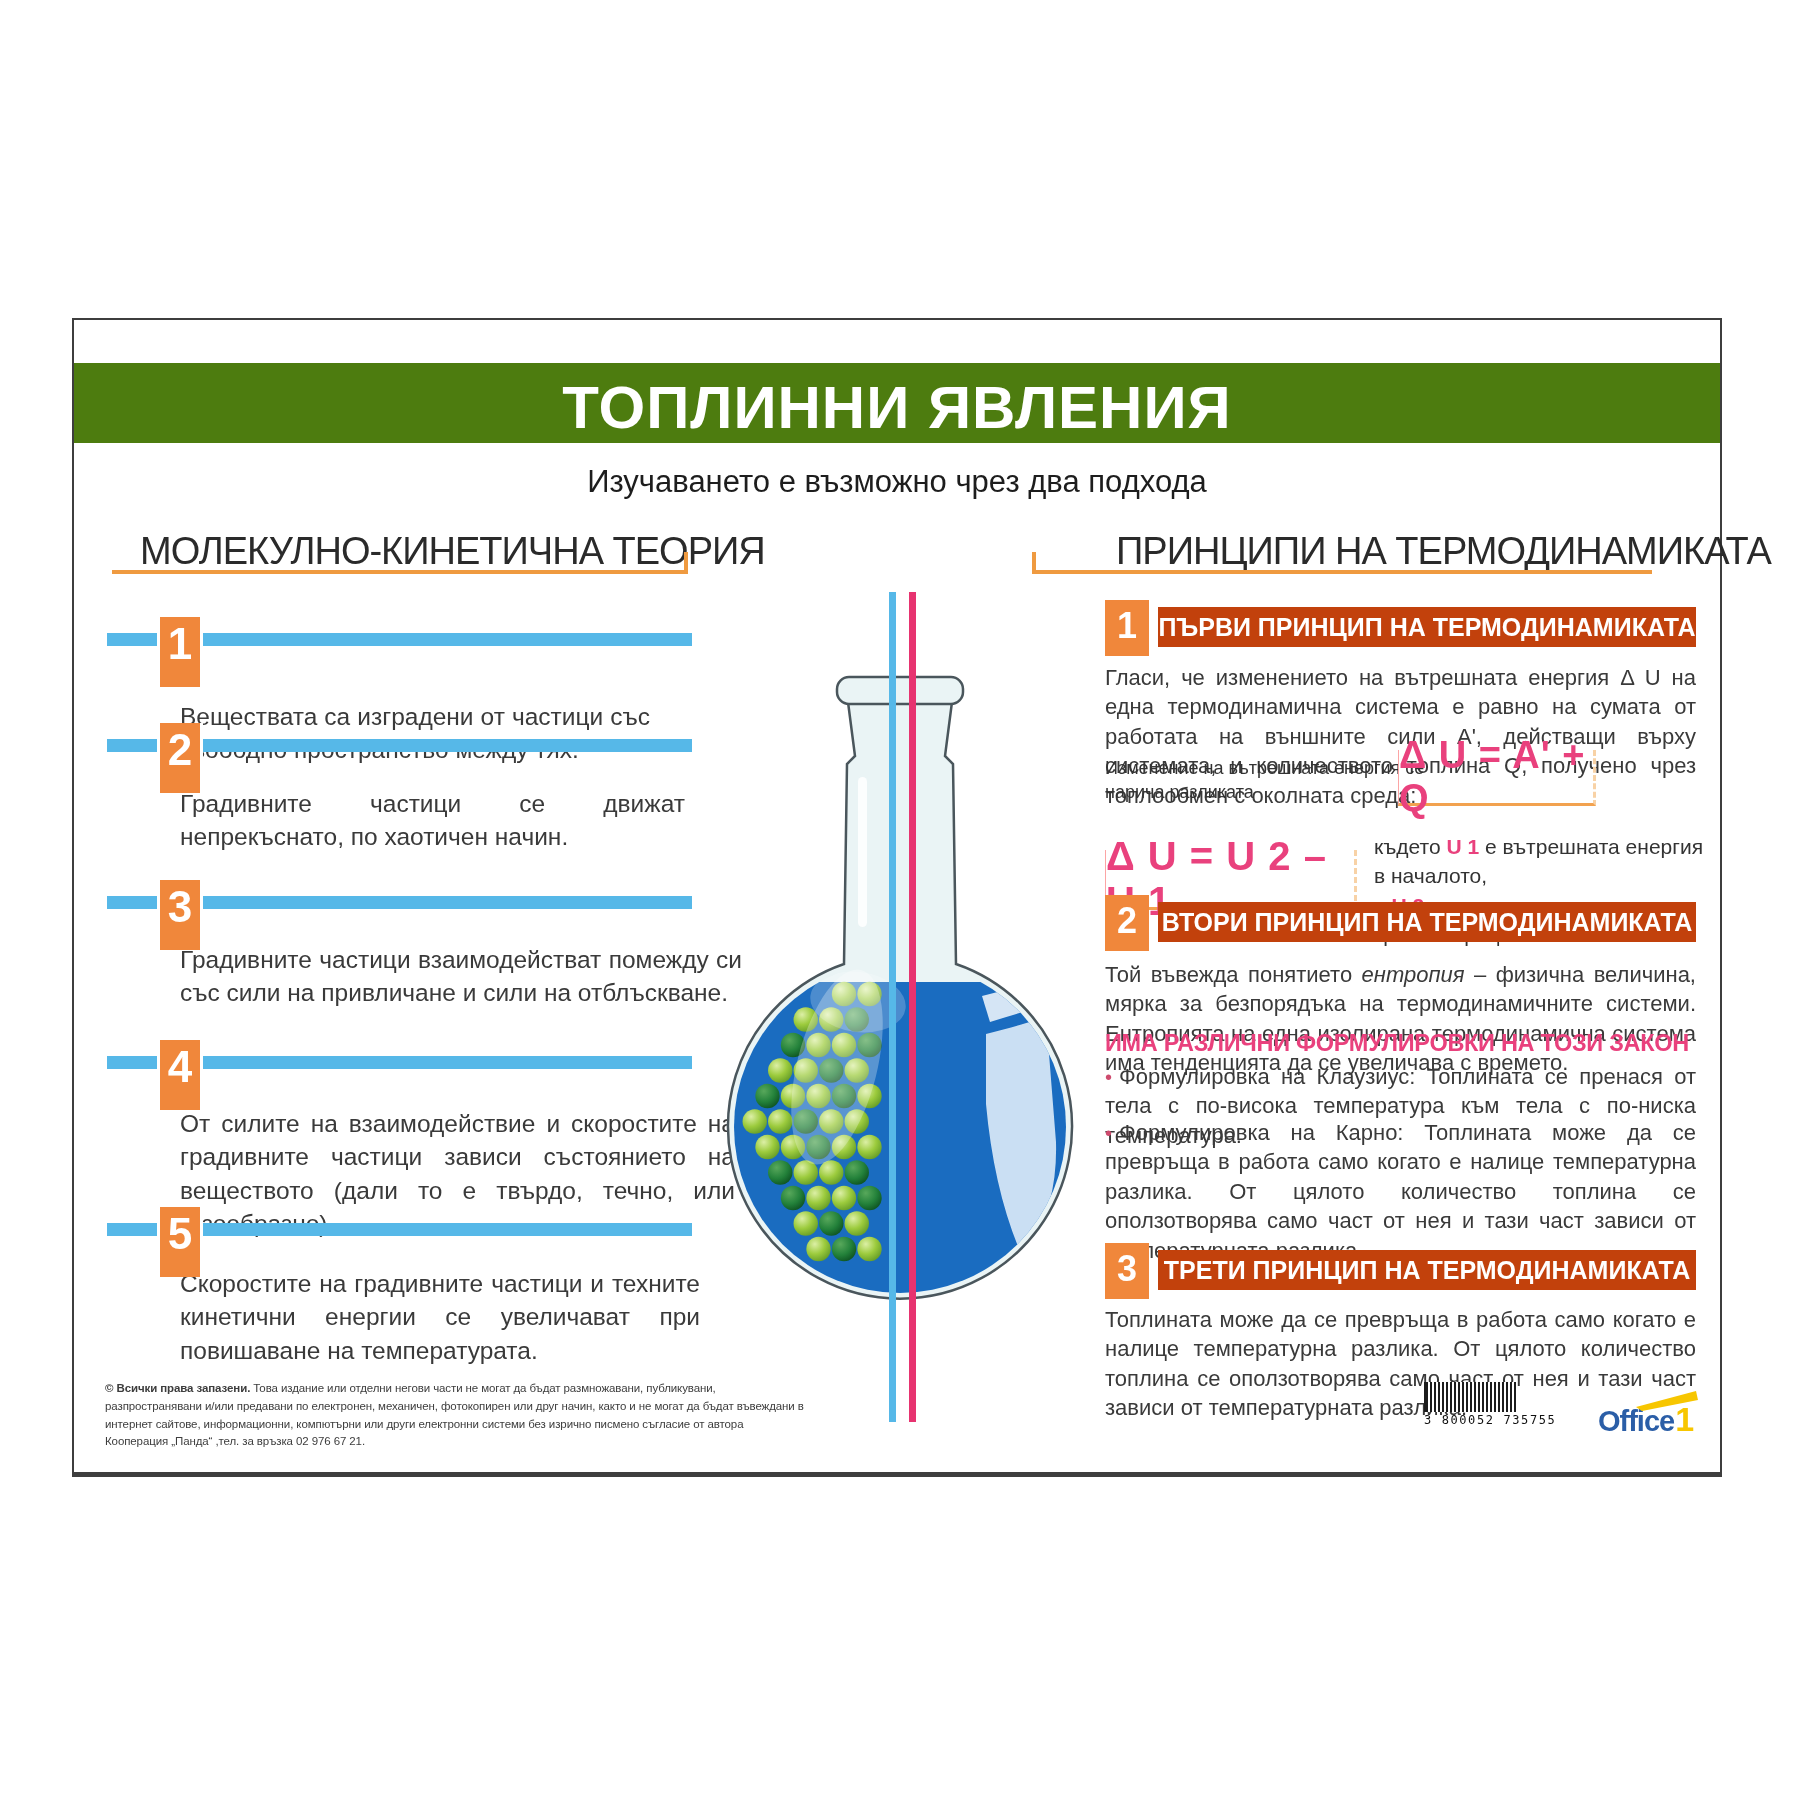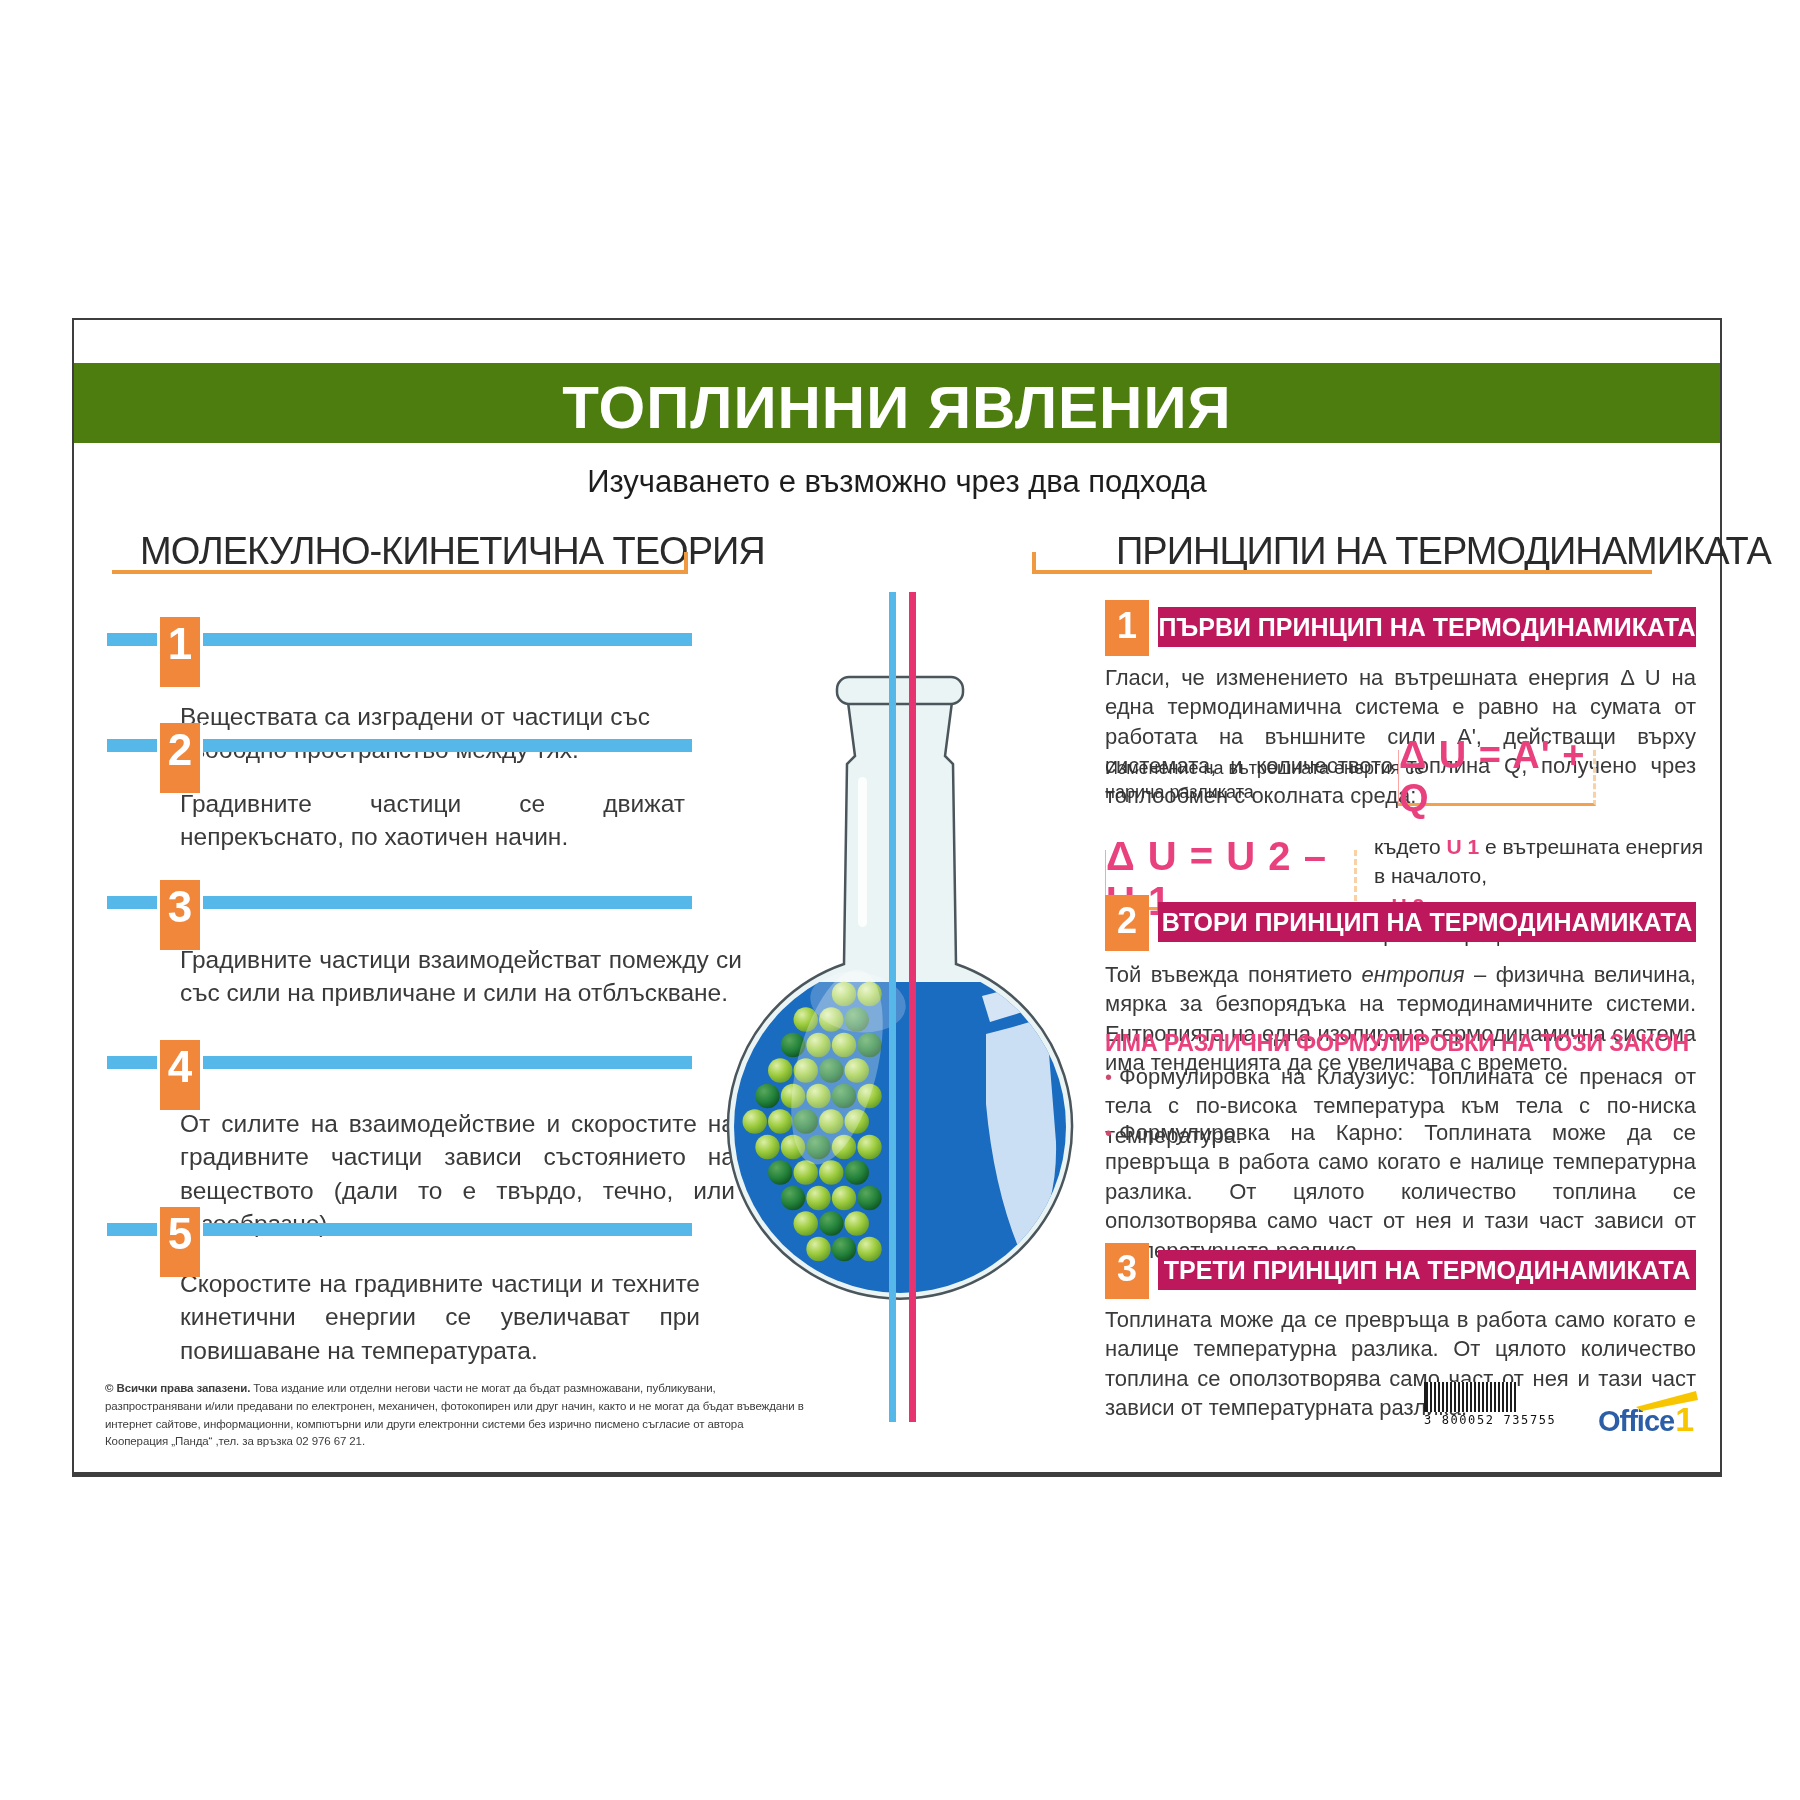--- a/index.html
+++ b/index.html
@@ -23,21 +23,21 @@
   
   .mk-line{position:absolute;left:33px;width:585px;height:13px;background:#56B8E8;z-index:1;}
   .mk-box{position:absolute;left:83px;width:46px;height:70px;background:#F0873B;z-index:2;
           border-left:3px solid #fff;border-right:3px solid #fff;
           color:#fff;font-weight:bold;font-size:44px;text-align:center;line-height:54px;}
   .mk-text{position:absolute;left:106px;margin:0;font-size:24.5px;line-height:1.36;text-align:justify;color:#3a3a3a;}
 
   
   .pr-box{position:absolute;left:1031px;width:44px;height:56px;background:#F0873B;z-index:2;
           color:#fff;font-weight:bold;font-size:36px;text-align:center;line-height:52px;}
-  .pr-bar{position:absolute;left:1084px;width:538px;height:40px;background:#be185d;
+  .pr-bar{position:absolute;left:1084px;width:538px;height:40px;background:#c2410c;
           color:#fff;font-weight:bold;font-size:25px;text-align:center;line-height:40px;}
   .pr-body{position:absolute;left:1031px;width:591px;margin:0;font-size:22px;line-height:1.34;text-align:justify;color:#3a3a3a;}
   .p1-note{position:absolute;left:1031px;top:437px;width:350px;margin:0;font-size:18px;line-height:1.32;color:#333;}
   .formula{position:absolute;display:flex;align-items:center;justify-content:center;
            font-size:38px;font-weight:bold;color:#E9417D;letter-spacing:1px;
            border-left:1px solid #fca5a5;border-bottom:3px solid #F2A24F;border-right:3px dashed #F8D2A6;}
   .f1{left:1324px;top:430px;width:198px;height:56px;}
   .f2{left:1031px;top:530px;width:252px;height:60px;font-size:40px;}
   .where{position:absolute;left:1300px;top:512px;width:340px;font-size:21px;line-height:1.4;color:#333;}
   .pinkb{color:#E9417D;font-weight:bold;}

